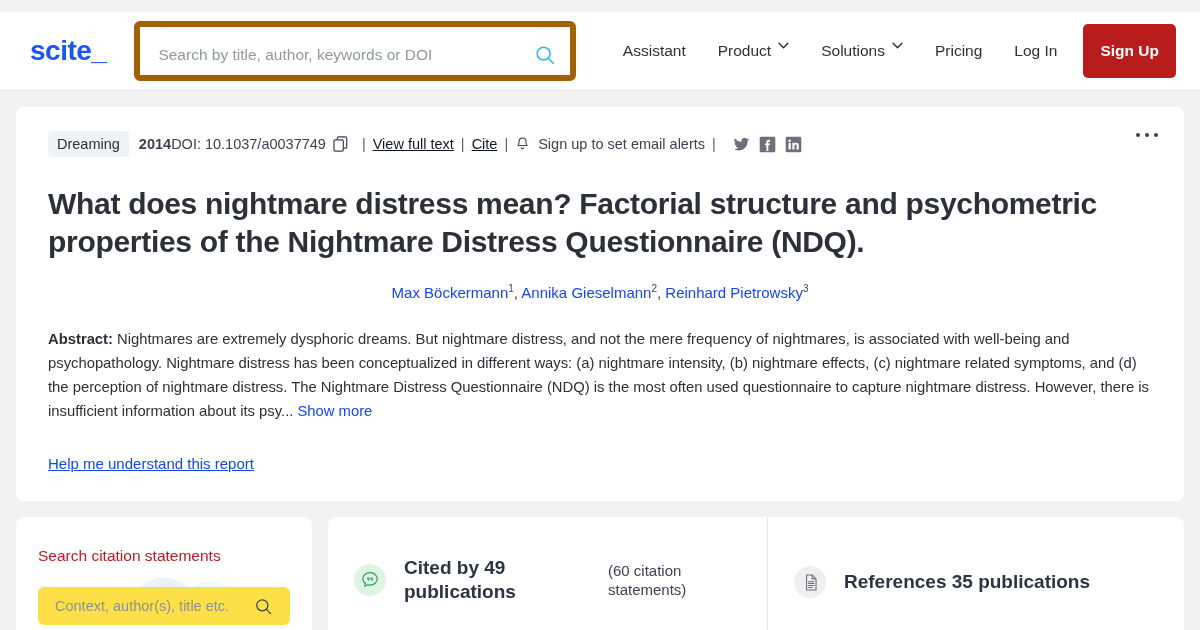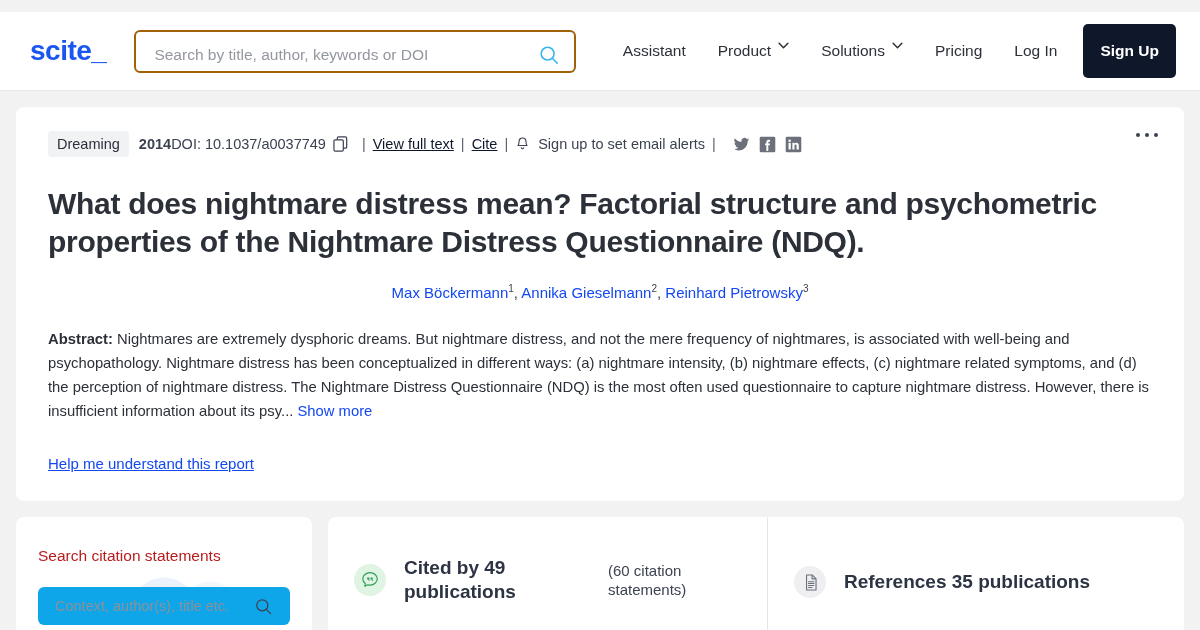--- a/index.html
+++ b/index.html
@@ -25,22 +25,22 @@
     font-weight: 700;
     color: #1a56f0;
     letter-spacing: -0.5px;
     margin-right: 28px;
     display: flex;
     align-items: baseline;
   }
 
   .search-wrap {
     width: 442px;
-    height: 43px;
-    border: 2px solid #a16207;
+    height: 60px;
+    border: 6px solid #a16207;
     border-radius: 6px;
     display: flex;
     align-items: center;
     padding: 8px 14px 0 18px;
     background: #fff;
   }
   .search-wrap input {
     flex: 1;
     border: none;
     outline: none;
@@ -63,21 +63,21 @@
     color: #2c3038;
     padding: 8px 16px;
     display: flex;
     align-items: flex-start;
     gap: 7px;
     white-space: nowrap;
     cursor: pointer;
   }
   .caret { width: 11px; height: 7px; display: block; }
   .signup-btn {
-    background: #0f172a;
+    background: #b91c1c;
     color: #fff;
     font-size: 15.5px;
     font-weight: 700;
     padding: 18px 17px;
     border-radius: 5px;
     border: none;
     margin-left: 10px;
     cursor: pointer;
     font-family: "Liberation Sans", sans-serif;
     white-space: nowrap;
@@ -196,21 +196,21 @@
   .sb-title {
     font-size: 15.5px;
     font-weight: 400;
     color: #b91c1c;
     position: relative;
     z-index: 2;
   }
   .sb-search {
     margin-top: 22px;
     height: 38px;
-    background: #0ea5e9;
+    background: #fde047;
     border-radius: 6px;
     display: flex;
     align-items: center;
     justify-content: center;
     gap: 9px;
     position: relative;
     z-index: 2;
     padding: 0 12px;
   }
   .sb-search input {

